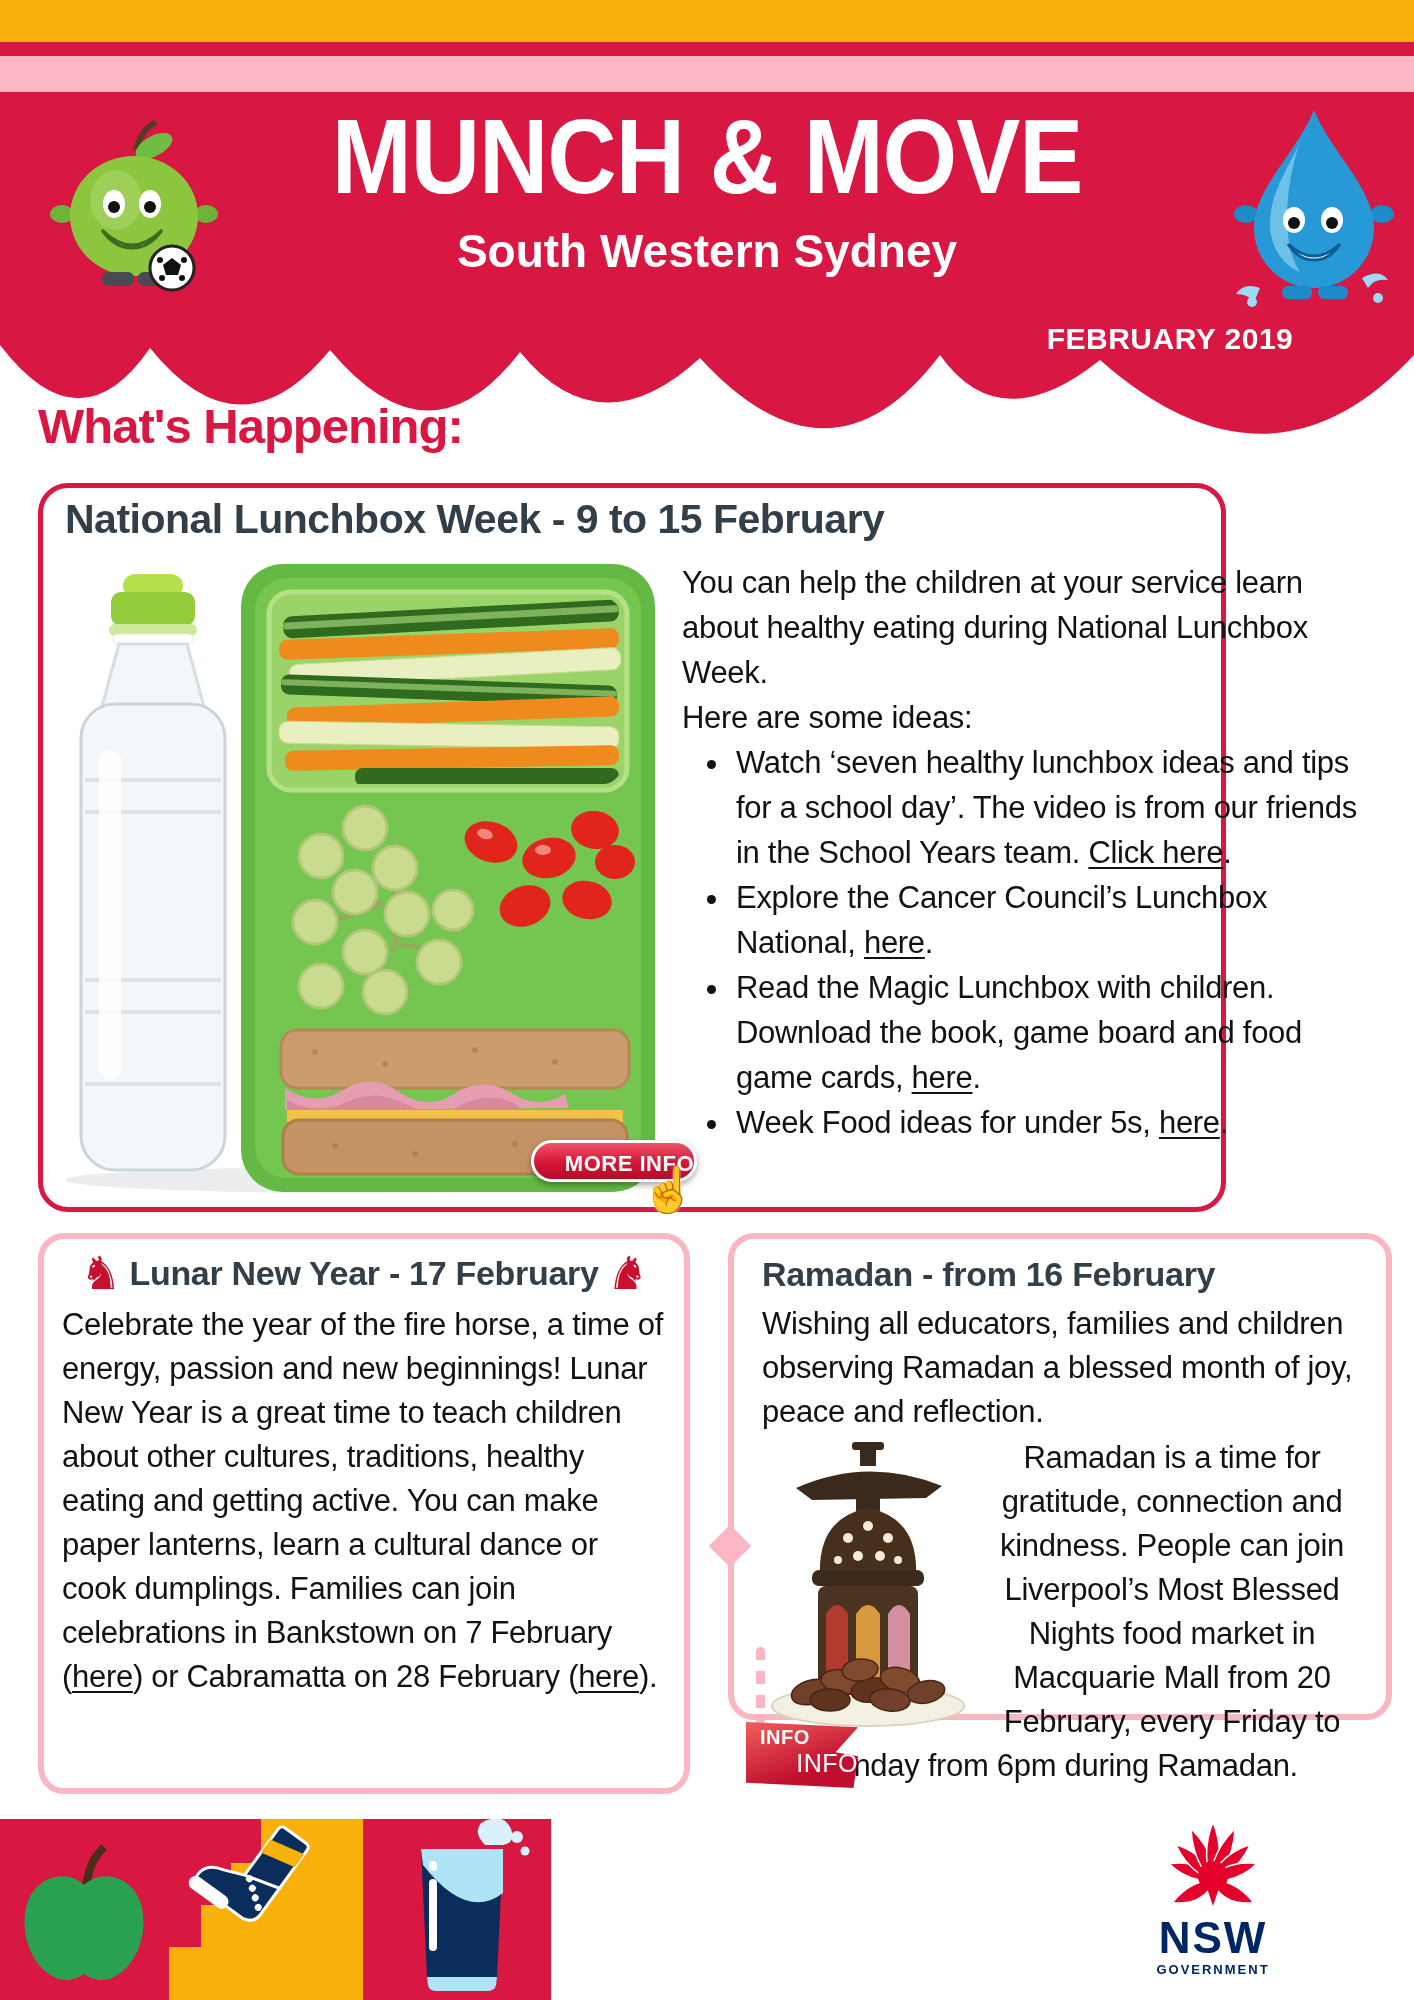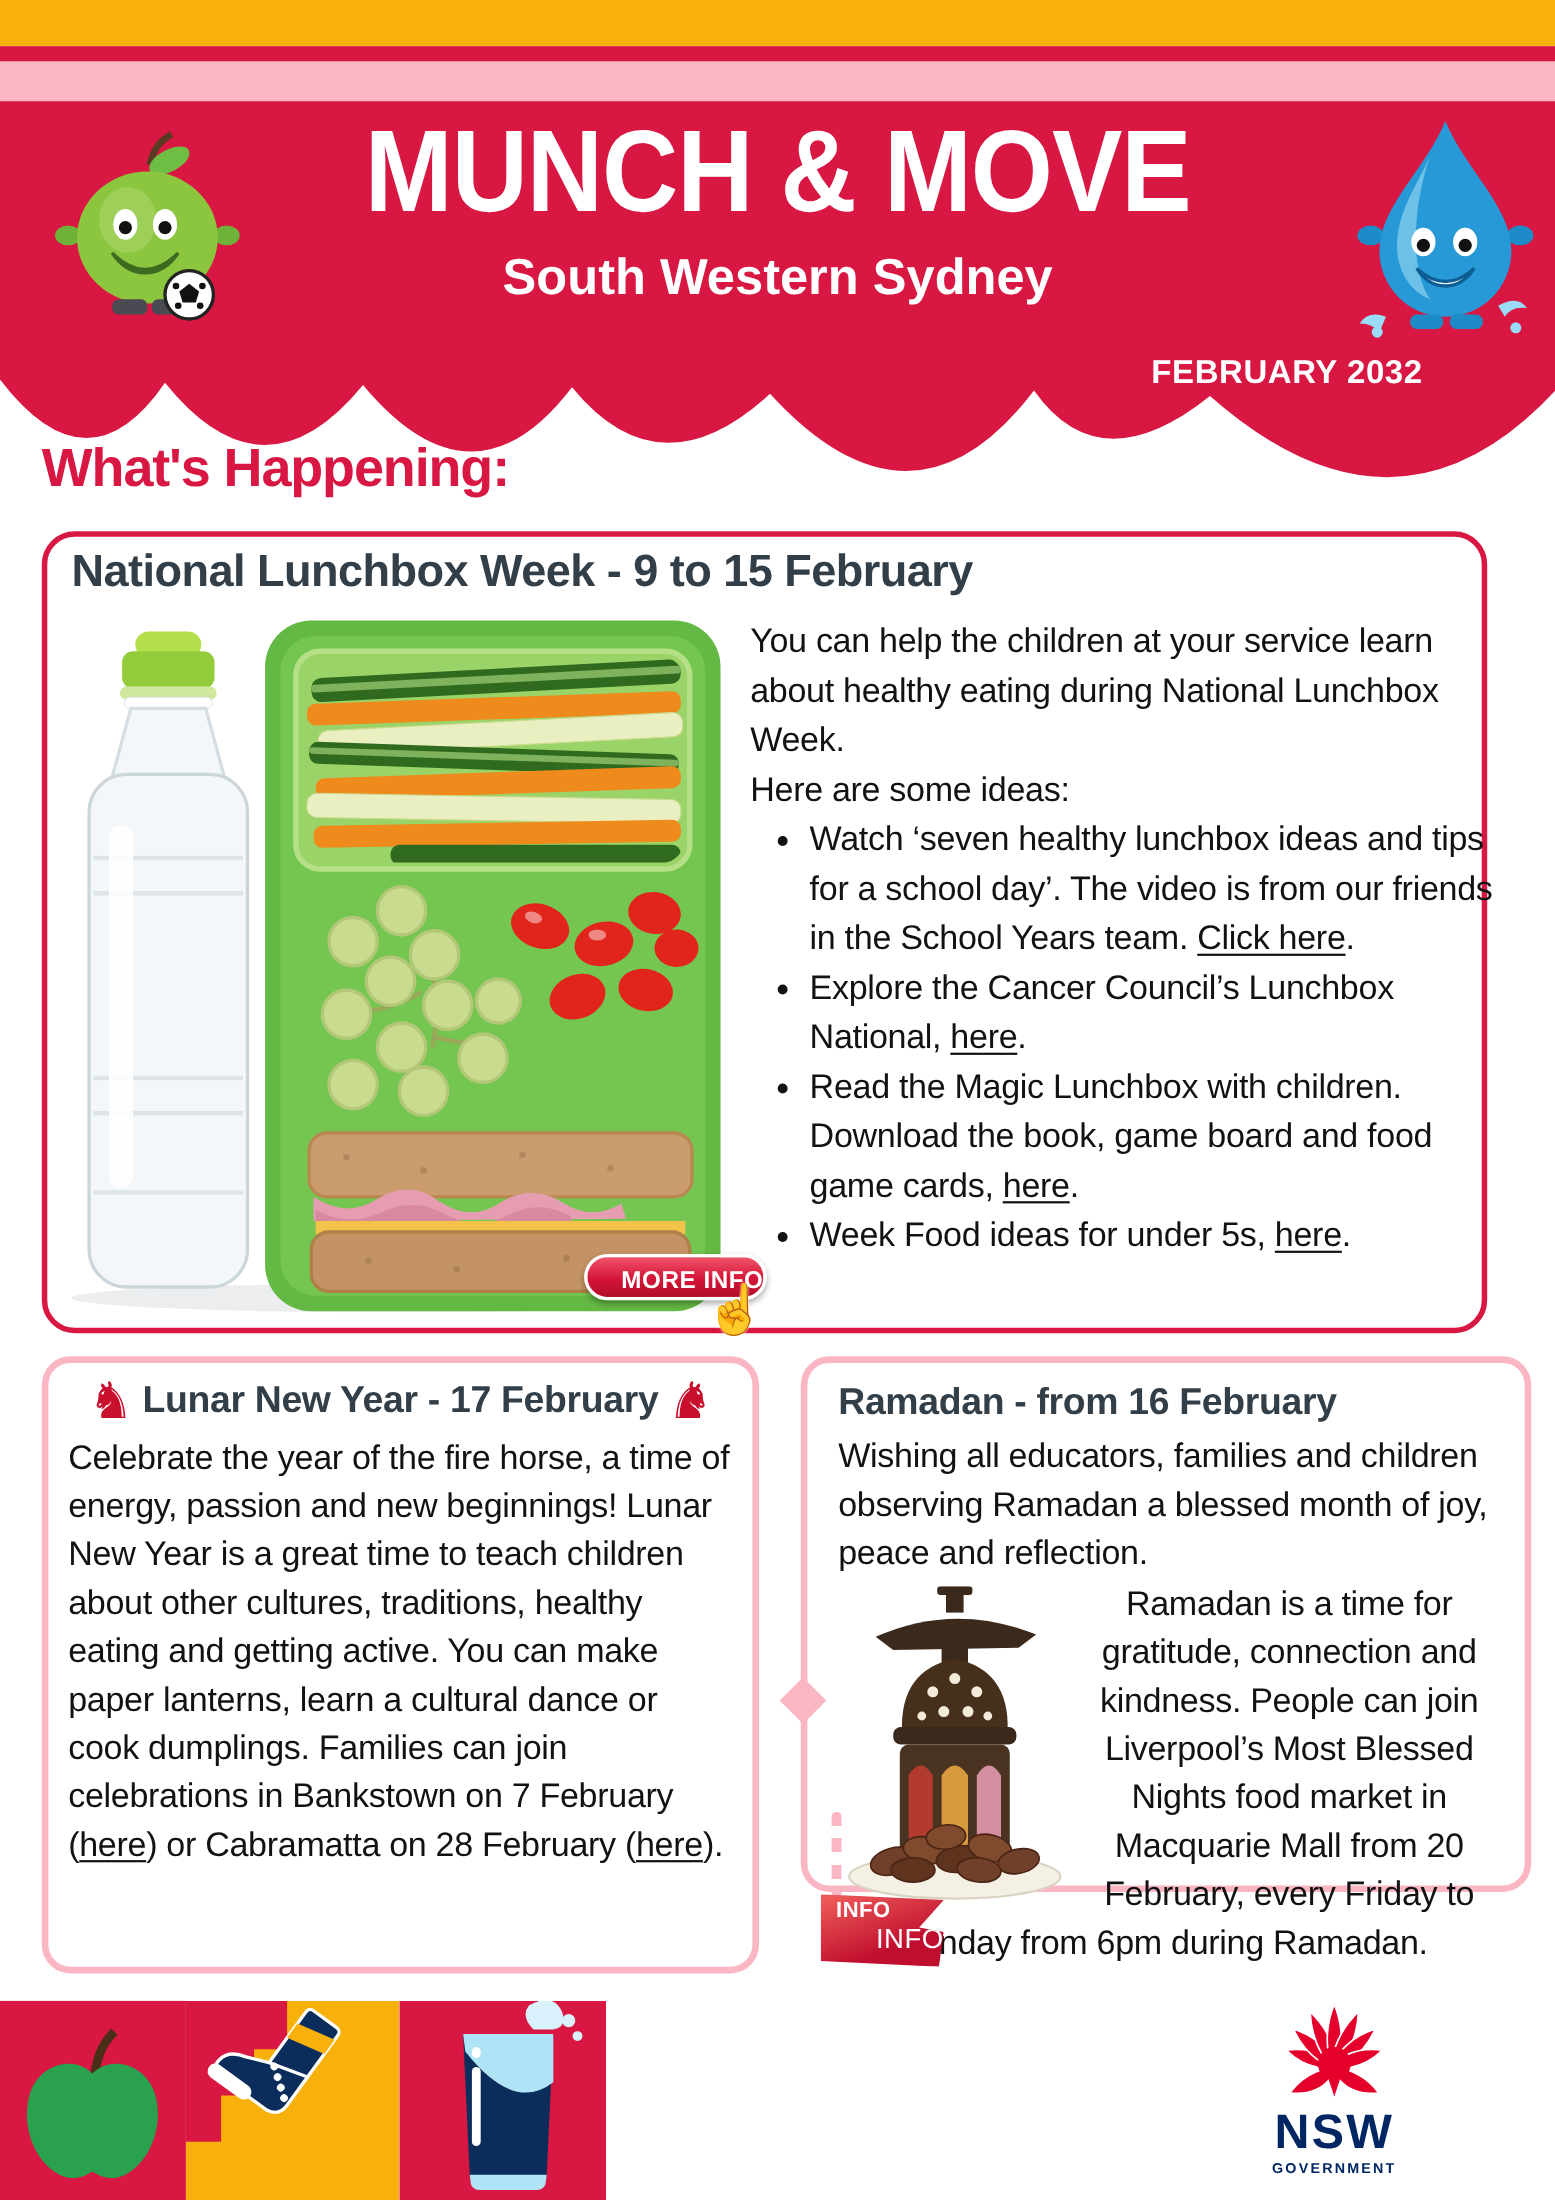--- a/index.html
+++ b/index.html
@@ -15,21 +15,21 @@
   .scallop{left:0;top:300px;width:1414px;height:160px;}
 
   .main-title{left:0;top:96px;width:1414px;text-align:center;color:#fff;
     font-size:96px;font-weight:700;letter-spacing:-1px;transform:scaleY(1.1);transform-origin:top;}
   .sub-title{left:0;top:224px;width:1414px;text-align:center;color:#fff;font-size:46px;font-weight:700;}
   .issue-date{left:1010px;top:322px;width:320px;text-align:center;color:#fff;font-size:30px;font-weight:700;letter-spacing:.5px;}
 
   .whats{left:38px;top:398px;font-size:49px;font-weight:700;color:#D81743;letter-spacing:-1px;}
 
   
-  .box-lunch{left:38px;top:483px;width:1314px;height:729px;background:#fff;
+  .box-lunch{left:38px;top:483px;width:1188px;height:729px;background:#fff;
     border:5px solid #D81743;border-radius:30px;box-sizing:border-box;}
   .box-lunch h2{position:absolute;left:22px;top:8px;margin:0;font-size:41px;font-weight:700;
     color:#333F48;letter-spacing:-.5px;}
   .photo{position:absolute;left:12px;top:72px;}
   .col-text{position:absolute;left:639px;top:72px;width:682px;font-size:31px;line-height:45px;letter-spacing:-.3px;}
   .col-text p{margin:0;}
   .col-text ul{margin:0;padding-left:50px;}
   .col-text li{padding-left:4px;}
   .lk{color:inherit;text-decoration:underline;text-decoration-thickness:2px;text-underline-offset:4px;cursor:pointer;}
 
@@ -80,21 +80,21 @@
   <div class="abs bar-orange"></div>
   <div class="abs bar-thin-red"></div>
   <div class="abs bar-pink"></div>
   <div class="abs header-red"></div>
   <svg class="abs scallop" viewBox="0 0 1414 160" preserveAspectRatio="none">
     <path d="M0,0 L1414,0 L1414,55 Q1270,210 1100,60 Q1000,140 940,55 Q830,200 700,58 Q600,150 520,52 Q430,170 330,50 Q240,160 150,48 Q80,150 0,45 Z" fill="#D81743"></path>
   </svg>
 
   <div class="abs main-title">MUNCH &amp; MOVE</div>
   <div class="abs sub-title">South Western Sydney</div>
-  <div class="abs issue-date">FEBRUARY 2032</div>
+  <div class="abs issue-date">FEBRUARY 2019</div>
 
   <svg class="abs" style="left:50px;top:116px" width="168" height="178" viewBox="0 0 168 178">
     <path d="M86,34 C90,18 96,12 106,6" stroke="#5A3A22" stroke-width="6" fill="none"></path>
     <ellipse cx="104" cy="30" rx="20" ry="10" fill="#6FBE44" transform="rotate(-28 104 30)"></ellipse>
     <ellipse cx="12" cy="98" rx="12" ry="9" fill="#6FB23A"></ellipse>
       <ellipse cx="156" cy="98" rx="12" ry="9" fill="#6FB23A"></ellipse>
     <ellipse cx="84" cy="100" rx="64" ry="60" fill="#8CC63F"></ellipse>
     <ellipse cx="66" cy="84" rx="26" ry="30" fill="#A8D66A" opacity=".6"></ellipse>
     <ellipse cx="64" cy="88" rx="11" ry="14" fill="#fff"></ellipse>
       <circle cx="64" cy="91" r="6" fill="#111"></circle>

